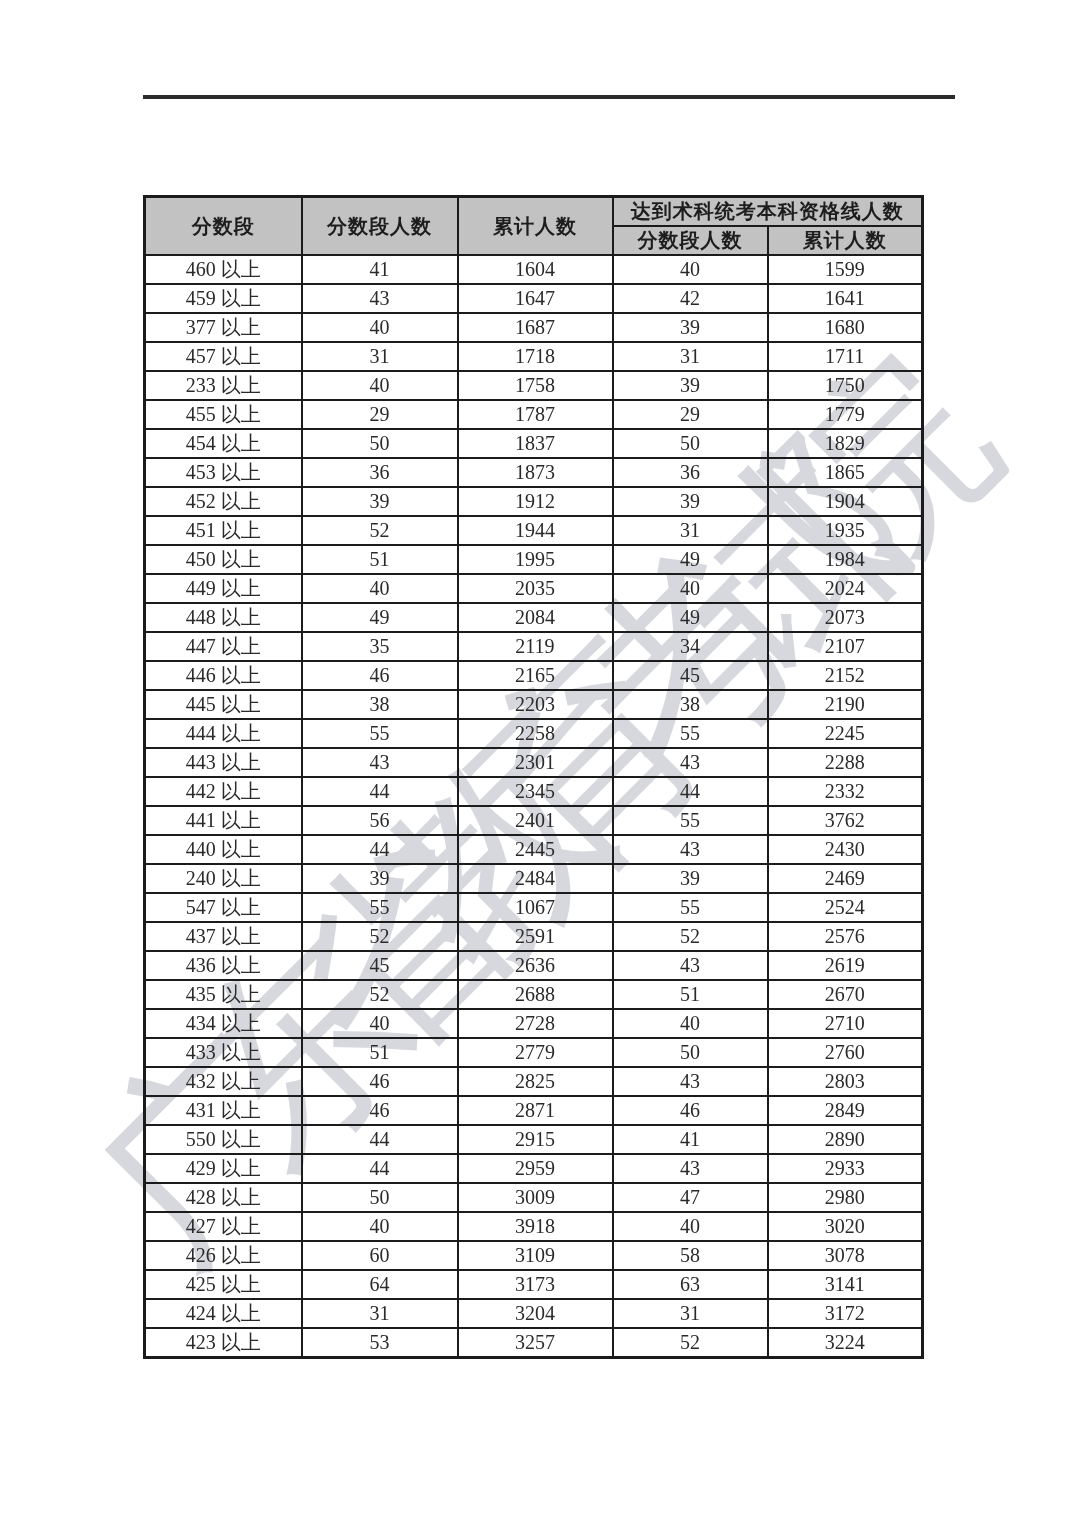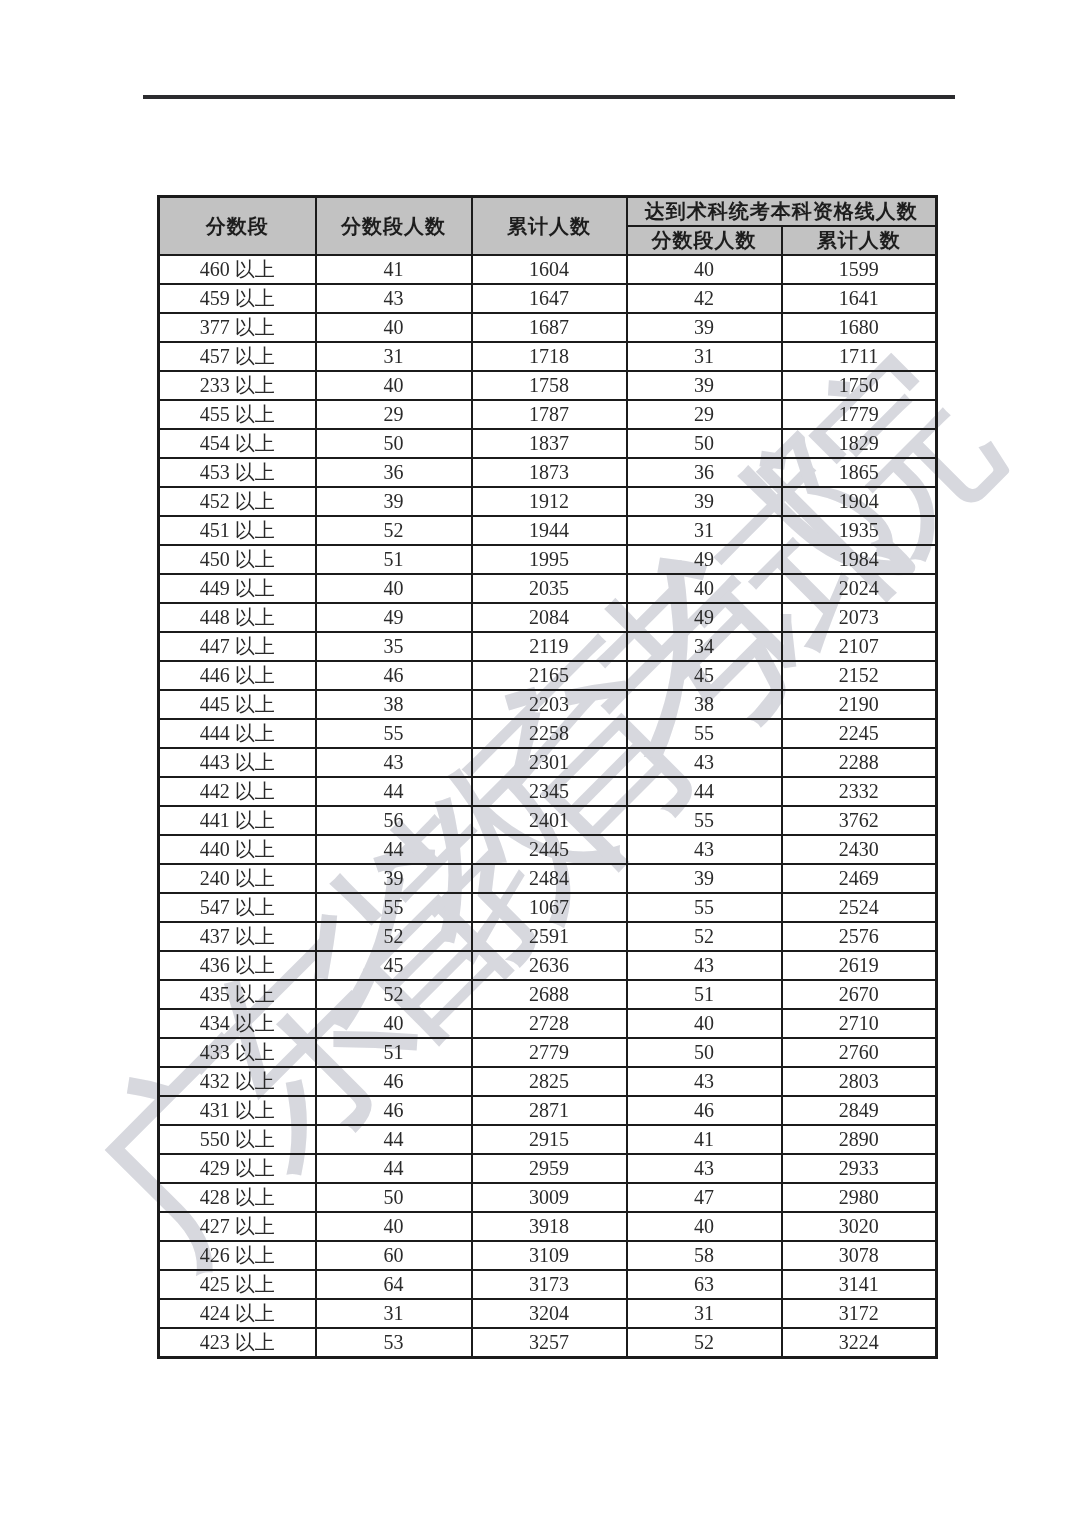--- a/index.html
+++ b/index.html
@@ -27,21 +27,21 @@
     padding-right:68px;
     white-space:nowrap;
     color:#b7b9c4;
     opacity:0.55;
     z-index:0;
     font-family:"DejaVu Serif", serif;
     pointer-events:none;
   }
   table.score-table{
     position:absolute;
-    left:157px;top:195px;
+    left:143px;top:195px;
     width:778px;height:957px;
     border-collapse:collapse;
     table-layout:fixed;
     z-index:1;
     background:transparent;
   }
   table.score-table th,
   table.score-table td{
     border:2px solid #1b1b1b;
     text-align:center;

